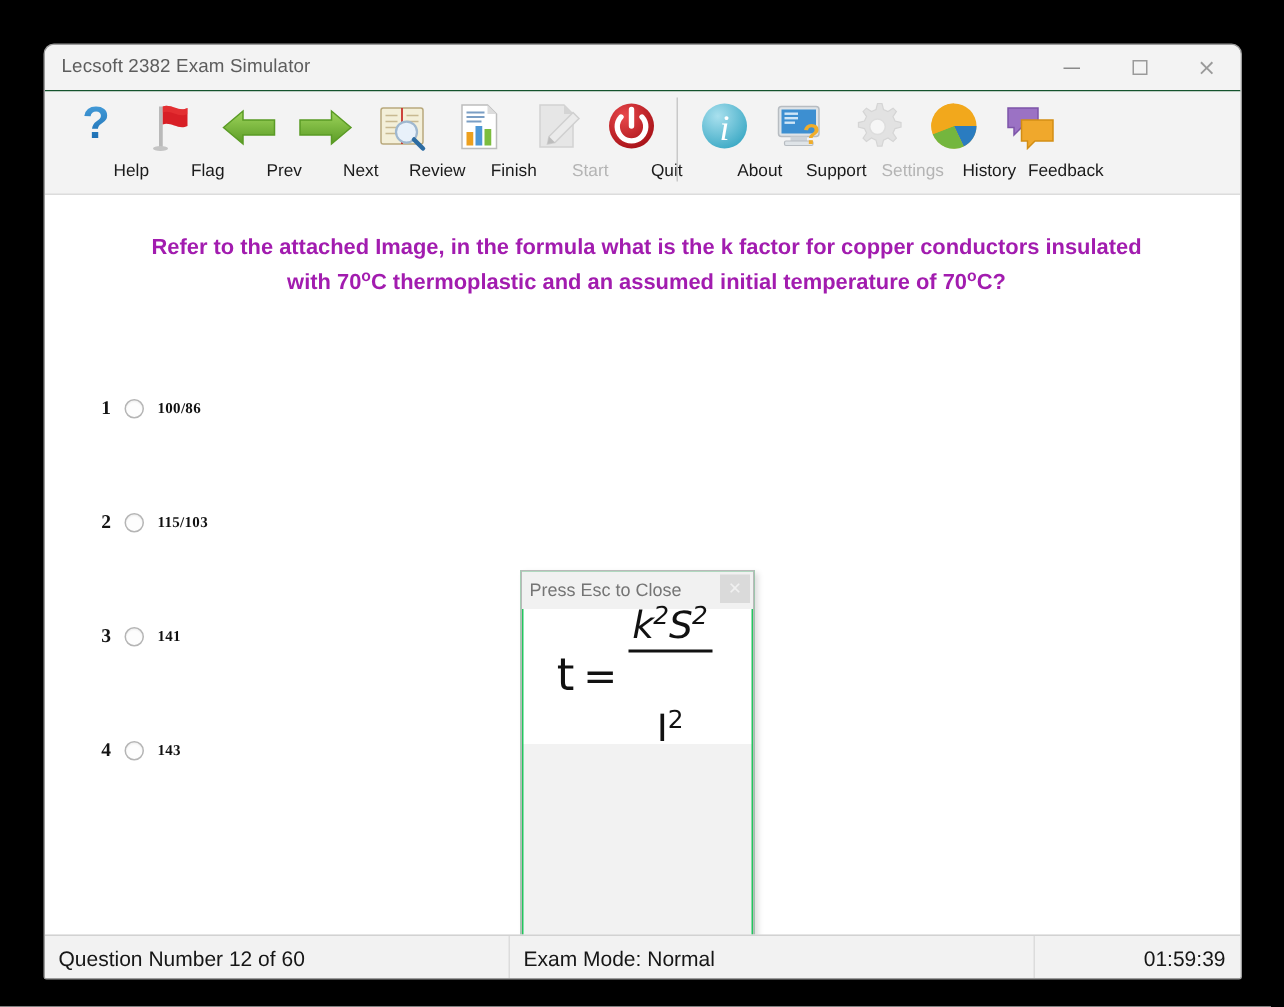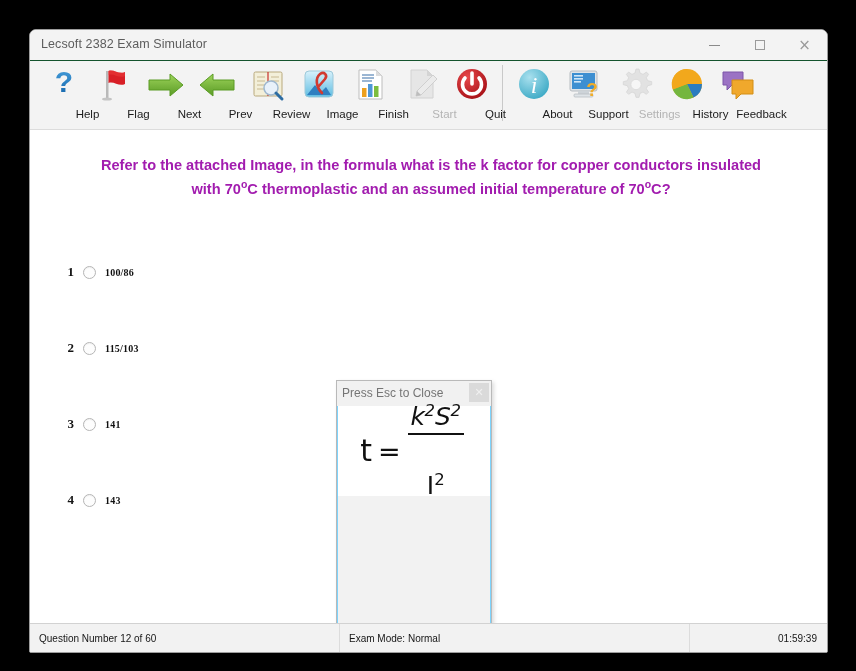--- a/index.html
+++ b/index.html
@@ -124,23 +124,23 @@
   }
   .opt-text{
     font-size:10px;font-weight:bold;color:#111;
     font-family:"Liberation Serif",serif;
     letter-spacing:.2px;
   }
 
   
   .img-popup{
     position:absolute;
-    left:306px;top:250px;
+    left:317px;top:250px;
     width:156px;height:280px;
-    background:#7dd3fc;
+    background:#22c55e;
     border:1px solid #b9b9b9;
     box-sizing:border-box;
     box-shadow:2px 2px 4px rgba(0,0,0,.14);
   }
   .popup-title{
     position:relative;
     height:25px;
     background:#f1f1f1;
   }
   .popup-title-text{
@@ -200,21 +200,21 @@
   .statusbar{
     position:relative;
     height:30px;
     background:#f2f2f2;
     border-top:1px solid #d2d2d2;
     box-sizing:border-box;
   }
   .sb-cell{
     position:absolute;top:0;height:29px;
     display:flex;align-items:center;
-    font-size:10px;color:#161616;
+    font-size:14px;color:#161616;
     box-sizing:border-box;
   }
   .sb-left{left:0;width:310px;padding-left:9px;border-right:1px solid #dcdcdc;}
   .sb-mid{left:310px;width:350px;padding-left:9px;border-right:1px solid #dcdcdc;}
   .sb-right{right:0;width:137px;justify-content:flex-end;padding-right:10px;}
 
   svg{display:block;}
 </style>
 </head>
 <body>
@@ -262,44 +262,44 @@
           <path d="M10.5 5 C16 3 21 9 27 6 L27 10 C21 13 16 7 10.5 9 Z" fill="#ec3b3b" opacity=".55"></path>
         </svg>
       </div>
       <div class="tb-label">Flag</div>
     </div>
 
     <div class="tb-item">
       <div class="tb-icon">
         <svg width="40" height="38" viewBox="0 0 40 38">
           <defs>
+              <linearGradient id="gl" x1="0" y1="0" x2="0" y2="1">
+            <stop offset="0" stop-color="#9ed45b"></stop>
+                <stop offset="1" stop-color="#5a9b25"></stop>
+              </linearGradient>
+            </defs>
+          <path d="M3 19 L16 8 L16 14 L37 14 L37 24 L16 24 L16 30 Z" fill="url(#gl)" stroke="#5a9b25" stroke-width="1"></path>
+        </svg>
+      </div>
+      <div class="tb-label">Prev</div>
+    </div>
+
+    <div class="tb-item">
+      <div class="tb-icon">
+        <svg width="40" height="38" viewBox="0 0 40 38">
+          <defs>
               <linearGradient id="gr" x1="0" y1="0" x2="0" y2="1">
             <stop offset="0" stop-color="#9ed45b"></stop>
                 <stop offset="1" stop-color="#5a9b25"></stop>
               </linearGradient>
             </defs>
           <path d="M37 19 L24 8 L24 14 L3 14 L3 24 L24 24 L24 30 Z" fill="url(#gr)" stroke="#5a9b25" stroke-width="1"></path>
         </svg>
       </div>
       <div class="tb-label">Next</div>
-    </div>
-
-    <div class="tb-item">
-      <div class="tb-icon">
-        <svg width="40" height="38" viewBox="0 0 40 38">
-          <defs>
-              <linearGradient id="gl" x1="0" y1="0" x2="0" y2="1">
-            <stop offset="0" stop-color="#9ed45b"></stop>
-                <stop offset="1" stop-color="#5a9b25"></stop>
-              </linearGradient>
-            </defs>
-          <path d="M3 19 L16 8 L16 14 L37 14 L37 24 L16 24 L16 30 Z" fill="url(#gl)" stroke="#5a9b25" stroke-width="1"></path>
-        </svg>
-      </div>
-      <div class="tb-label">Prev</div>
     </div>
 
     <div class="tb-item">
       <div class="tb-icon">
         <svg width="38" height="38" viewBox="0 0 38 38">
           <rect x="5" y="6" width="28" height="24" rx="1.5" fill="#f3efd9" stroke="#b9a97d" stroke-width="1"></rect>
           <line x1="19" y1="6" x2="19" y2="30" stroke="#c9302c" stroke-width="1.2"></line>
           <g stroke="#c8b991" stroke-width="1">
             <line x1="8" y1="11" x2="16" y2="11"></line>
               <line x1="8" y1="15" x2="16" y2="15"></line>
@@ -308,37 +308,20 @@
             <line x1="22" y1="11" x2="30" y2="11"></line>
               <line x1="22" y1="15" x2="30" y2="15"></line>
           </g>
           <circle cx="22" cy="22" r="7" fill="#e8f1fa" stroke="#9fb8cf" stroke-width="1.5"></circle>
           <line x1="27" y1="27" x2="33" y2="33" stroke="#2d6ca2" stroke-width="3" stroke-linecap="round"></line>
         </svg>
       </div>
       <div class="tb-label">Review</div>
     </div>
 
-    <div class="tb-item">
-      <div class="tb-icon">
-        <svg width="36" height="38" viewBox="0 0 36 38">
-          <defs>
-              <linearGradient id="gi" x1="0" y1="0" x2="0" y2="1">
-            <stop offset="0" stop-color="#d8f1fb"></stop>
-                <stop offset="1" stop-color="#5fbde2"></stop>
-              </linearGradient>
-            </defs>
-          <rect x="4" y="5" width="28" height="26" rx="4" fill="url(#gi)" stroke="#9dc9da" stroke-width="1"></rect>
-          <path d="M6 29 L14 19 L20 26 L25 21 L30 29 Z" fill="#2f7fc0"></path>
-          <circle cx="24" cy="12" r="3" fill="#bfe6f5"></circle>
-          <path d="M21 27 C15 21 14 12 19 8 C23 5 27 9 24 13 L18 20" fill="none" stroke="#d23a30" stroke-width="2.6" stroke-linecap="round"></path>
-        </svg>
-      </div>
-      <div class="tb-label">Image</div>
-    </div>
 
     <div class="tb-item">
       <div class="tb-icon">
         <svg width="36" height="38" viewBox="0 0 36 38">
           <path d="M7 4 H24 L30 10 V33 H7 Z" fill="#ffffff" stroke="#bdbdbd" stroke-width="1"></path>
           <path d="M24 4 L30 10 H24 Z" fill="#dcdcdc"></path>
           <g stroke="#7a9ec4" stroke-width="1.4">
             <line x1="10" y1="9" x2="22" y2="9"></line>
               <line x1="10" y1="12" x2="22" y2="12"></line>
             <line x1="10" y1="15" x2="20" y2="15"></line>

